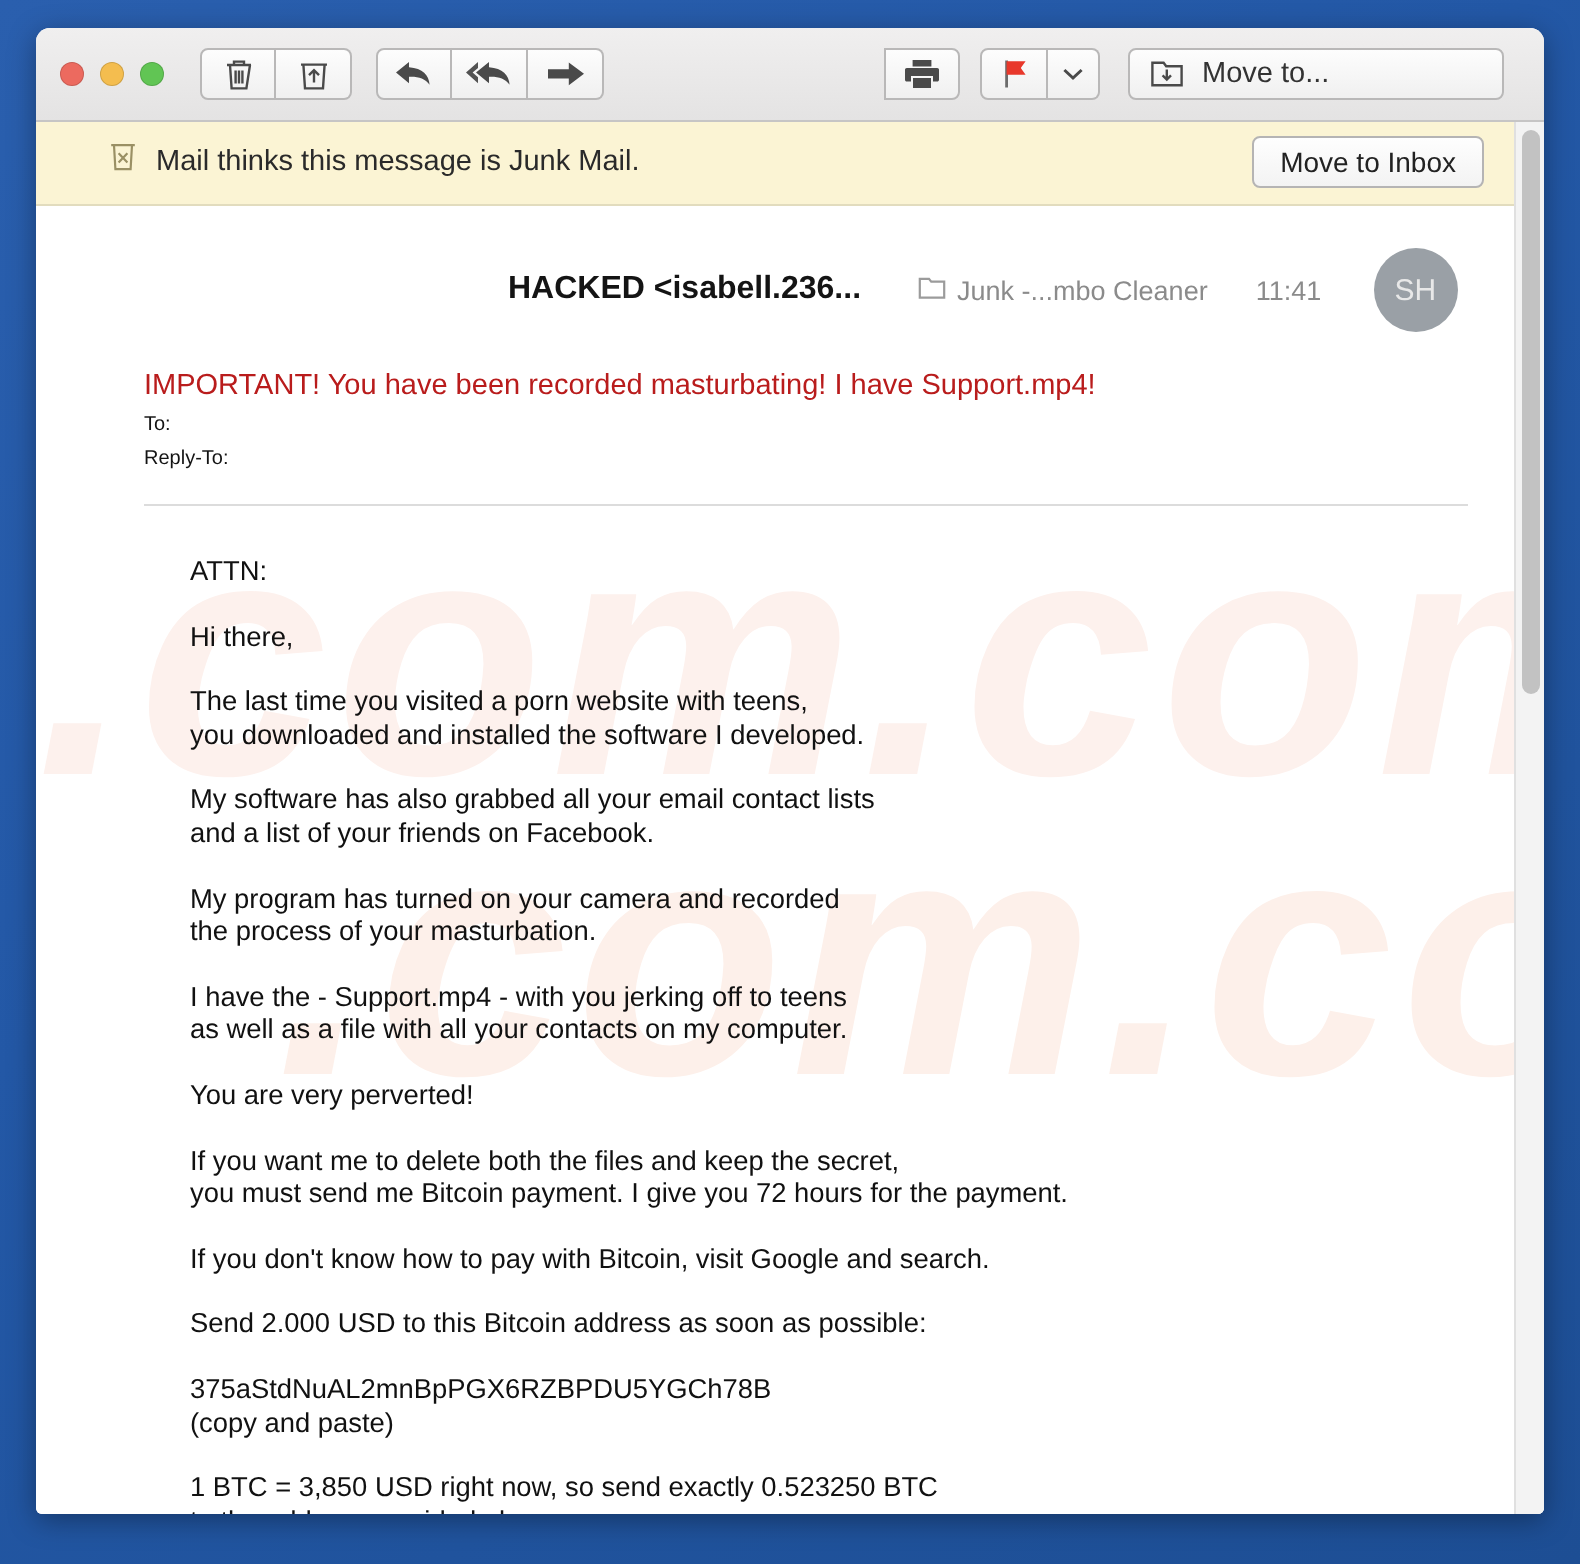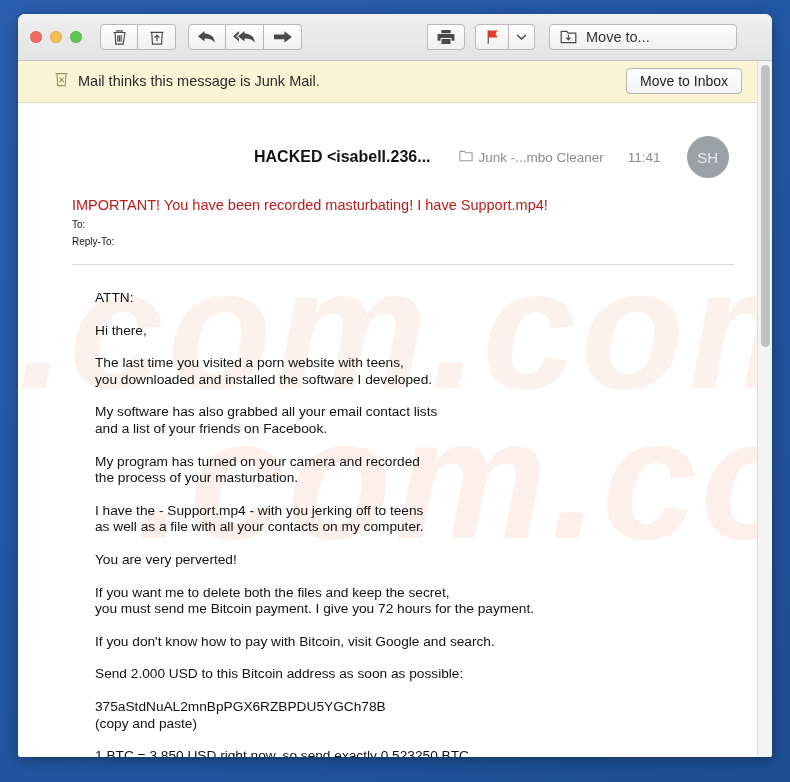--- a/index.html
+++ b/index.html
@@ -110,21 +110,21 @@
     font-weight:bold;
     font-style:italic;
     color:#fdf1ed;
     letter-spacing:4px;
     white-space:nowrap;
     pointer-events:none;
     line-height:.9;
     z-index:0;
   }
   .wm2 { top:300px; left:120px; color:#fdf0ea; }
-  .msginner { position:relative; z-index:1; padding:16px 30px 0 36px; }
+  .msginner { position:relative; z-index:1; padding:4px 30px 0 36px; }
 
   
   .hdr {
     display:flex; align-items:center;
     padding-top:14px;
     height:62px;
   }
   .hdr .sender {
     font-size:16px; font-weight:bold; color:#141414;
     margin-left:200px;
@@ -271,21 +271,21 @@
       </div>
       <div class="tb chev">
         <span>
           <svg width="11" height="8" viewBox="0 0 11 8" fill="none" stroke="#4a4a4a" stroke-width="1.5">
             <path d="M1.2 2l4.3 4 4.3-4"></path>
           </svg>
         </span>
       </div>
     </div>
 
-    <div class="tb moveto" style="margin-right:23px">
+    <div class="tb moveto" style="margin-right:8px">
       <span>
         <svg width="17" height="16" viewBox="0 0 17 16" fill="none" stroke="#4a4a4a" stroke-width="1.2">
           <path d="M1.2 2.4h5.6l1.3 1.7h7.7v9.5H1.2z"></path>
           <path d="M8.4 5.8v4.9M6.3 8.7l2.1 2.1 2.1-2.1"></path>
         </svg>
       </span>
       <span>Move to...</span>
     </div>
   </div>
 

